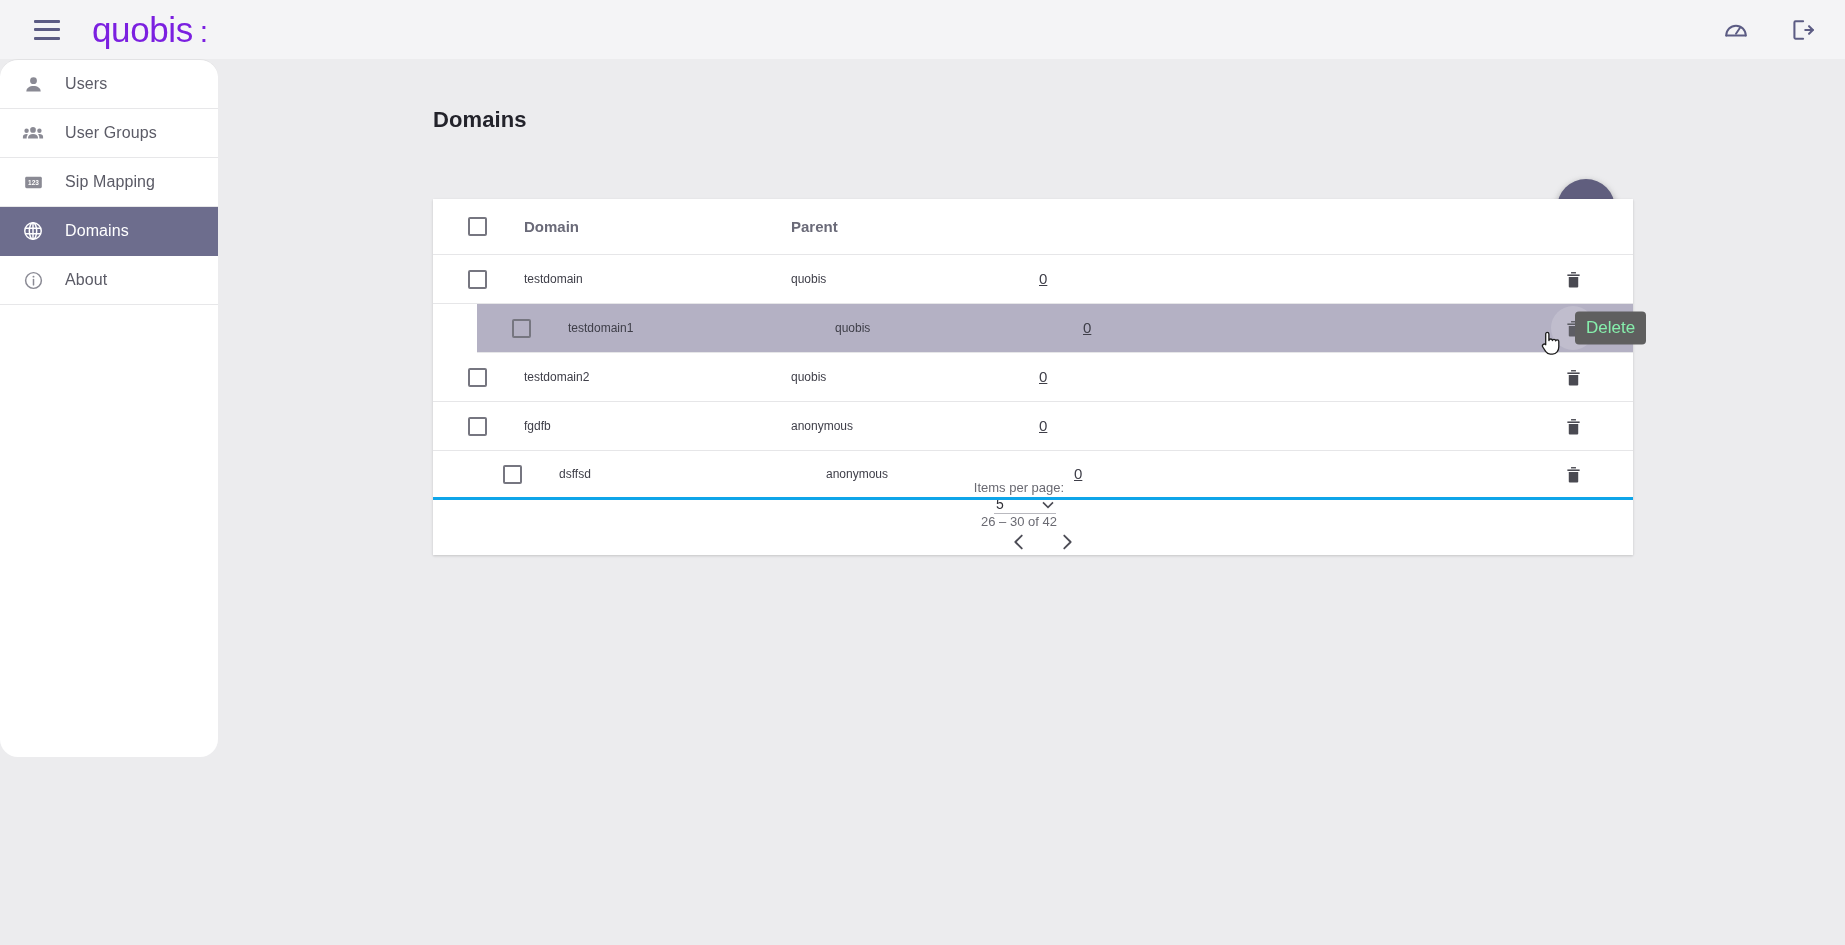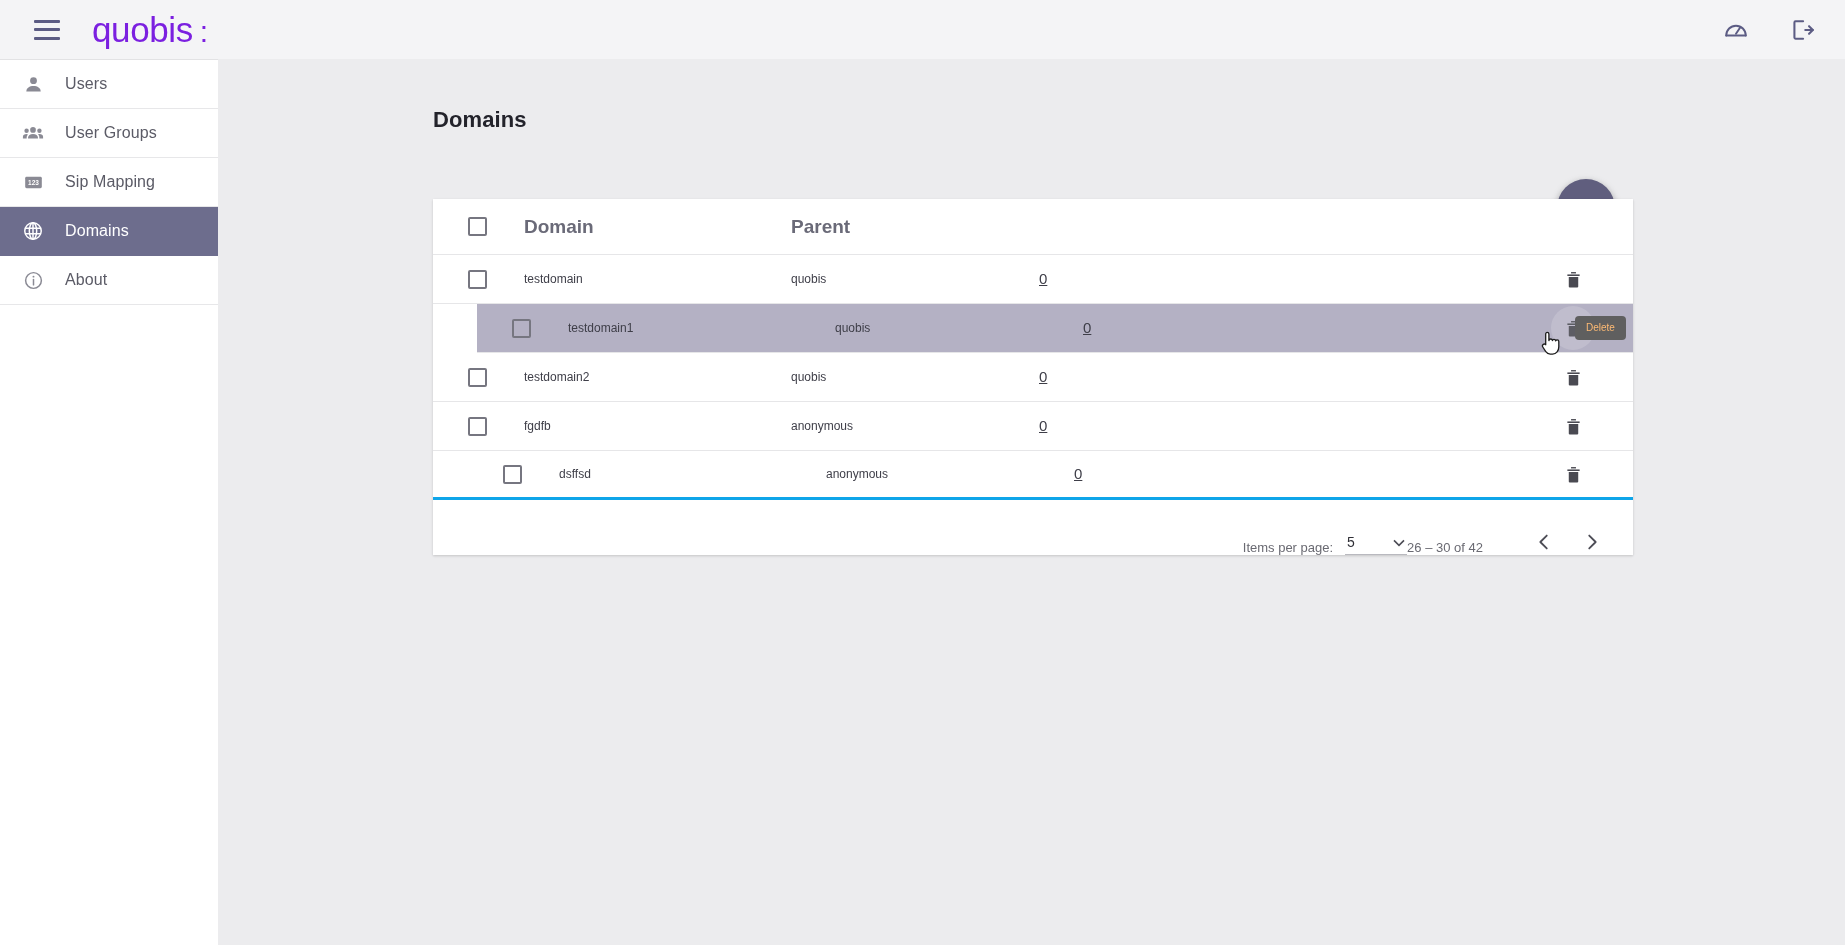--- a/index.html
+++ b/index.html
@@ -50,24 +50,25 @@
 
   .topbar-actions {
     margin-left: auto; margin-right: 30px;
     display: flex; align-items: center; gap: 40px;
   }
   .topbar-icon { width: 26px; height: 26px; cursor: pointer; display: block; }
 
   
   .sidebar {
     position: absolute; top: 59px; left: 0;
-    width: 218px; height: 886px;
+    width: 218px; height: 698px;
     background: #ffffff;
     border-top: 1px solid #e2e2e4;
     z-index: 20;
+    border-radius: 18px;
   }
   .nav-item {
     height: 49px;
     display: flex; align-items: center;
     padding-left: 22px;
     border-bottom: 1px solid #e7e7e9;
     cursor: pointer;
     color: #5b5b66;
   }
   .nav-item .nav-icon {
@@ -139,21 +140,21 @@
     border: 2px solid #767680;
     border-radius: 2px;
     background: transparent;
     cursor: pointer;
   }
   .cell-domain { width: 270px; padding-left: 3px; }
   .cell-parent { width: 248px; }
   .cell-users  { flex: 1; }
   .cell-action { width: 120px; display: flex; align-items: center; justify-content: center; position: relative; }
 
-  .th { font-size: 19px; font-weight: 700; color: #6a6a78; }
+  .th { font-size: 15px; font-weight: 700; color: #6a6a78; }
   .td { font-size: 12px; color: #3e3e48; }
   .td-link {
     font-size: 15px; color: #3e3e48;
     text-decoration: underline; cursor: pointer;
   }
 
   .icon-btn {
     width: 22px; height: 22px; display: flex; align-items: center; justify-content: center;
     cursor: pointer; position: relative;
   }
@@ -161,41 +162,42 @@
     content: ""; position: absolute;
     width: 44px; height: 44px; border-radius: 50%;
     background: rgba(255,255,255,.16);
     left: 50%; top: 50%; transform: translate(-50%,-50%);
   }
 
   .tooltip {
     position: absolute;
     left: 62px; top: 50%; transform: translateY(-50%);
     background: #5f5f5f;
-    color: #fdba74;
-    font-size: 10px;
+    color: #86efac;
+    font-size: 17px;
     padding: 6px 11px 7px;
     border-radius: 4px;
     white-space: nowrap;
     pointer-events: none;
   }
 
   .cursor {
     position: absolute;
     left: 28px; top: 14px;
     width: 20px; height: 26px;
     pointer-events: none;
   }
 
   
   .paginator {
-    display: flex; align-items: flex-end; justify-content: flex-end;
+    display: flex; align-items: center; justify-content: flex-end;
     height: 55px;
     padding-right: 28px;
     gap: 0;
+    flex-direction: column;
   }
   .pg-label { font-size: 13px; color: #6a6a72; }
   .pg-select {
     display: flex; align-items: center;
     margin-left: 12px;
     border-bottom: 1px solid #b9b9bf;
     width: 62px; height: 26px;
     padding: 0 2px 0 2px;
     justify-content: space-between;
     cursor: pointer;

